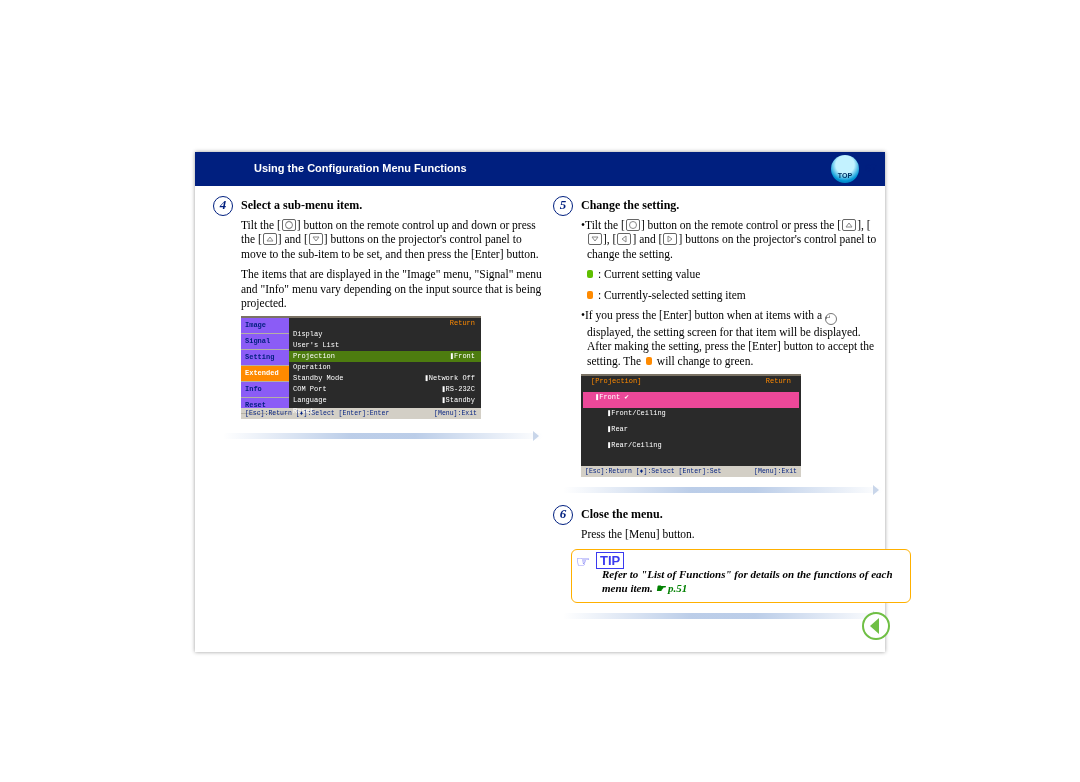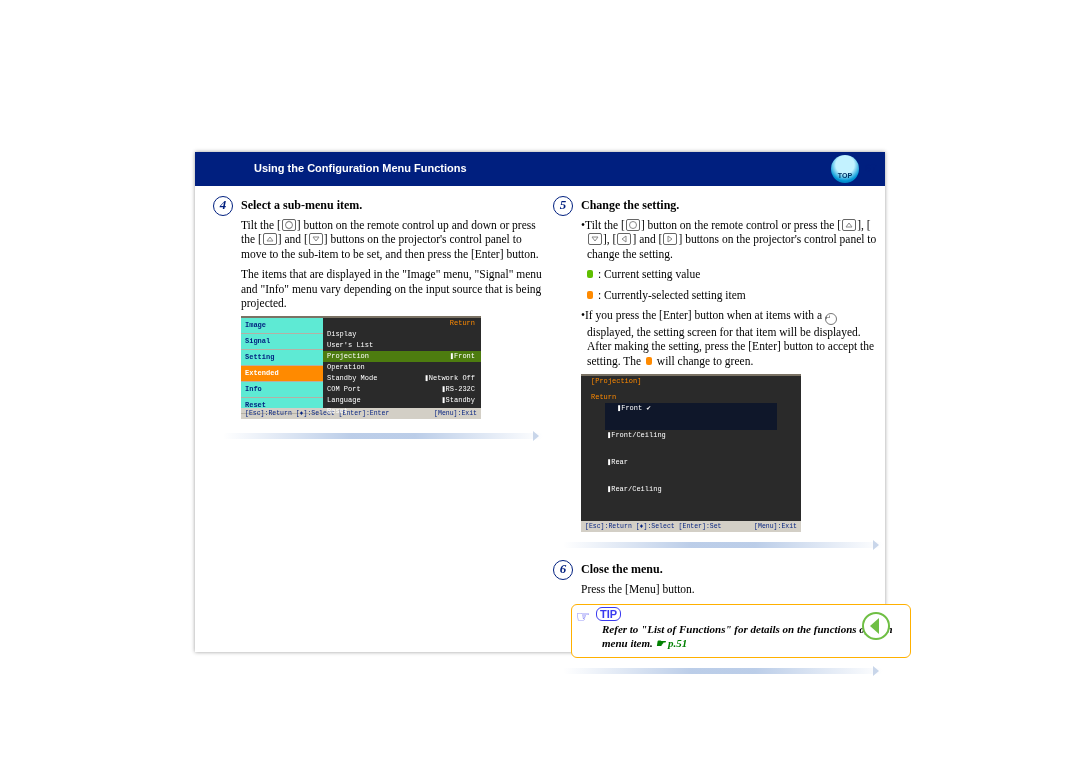--- a/index.html
+++ b/index.html
@@ -155,22 +155,22 @@
   .osd4 {
     margin-left: 28px;
     margin-top: 4px;
     width: 240px;
     font-family: "Courier New", monospace;
     font-size: 7px;
     color: #fff;
   }
   .osd4-main { display:flex; height: 90px; border-top: 2px solid #7a7264; }
   .osd4-side {
-    width: 82px;
-    background: #5eead4;
+    width: 48px;
+    background: #8b5cf6;
   }
   .osd4-side div {
     height: 15px;
     line-height: 15px;
     padding-left: 4px;
     color: #001f7f;
     font-weight: bold;
     border-bottom: 1px solid #b5b0a4;
   }
   .osd4-side .sel {
@@ -215,36 +215,35 @@
     font-family: "Courier New", monospace;
     font-size: 7px;
   }
   .osd5-body {
     background: #2a2a2a;
     color: #fff;
     padding-bottom: 10px;
     border-top: 2px solid #7a7264;
   }
   .osd5-row {
-    height: 27px;
+    height: 16px;
     line-height: 11px;
     padding: 0 10px 0 26px;
     color: #fff;
     display:flex;
     justify-content: space-between;
-    flex-direction: column;
   }
   .osd5-row.head {
     padding-left: 10px;
     color: #ff8a00;
   }
   .osd5-row.sel {
-    background: #0f172a;
-    color: #fff;
-    margin: 0 24px;
+    background: #ec4899;
+    color: #fff;
+    margin: 0 2px;
     padding-left: 12px;
   }
   .osd5-foot {
     background: #d3cfc6;
     color: #001f7f;
     font-size: 6.5px;
     padding: 2px 4px;
     display:flex;
     justify-content: space-between;
   }
@@ -284,23 +283,23 @@
   }
   .tip-label {
     position:absolute;
     left:24px;
     top:2px;
     background:#fff;
     border:1px solid #3a3af0;
     color:#3a3af0;
     font-family: Arial, sans-serif;
     font-weight:bold;
-    font-size:11px;
+    font-size:13px;
     padding:0 3px;
-    border-radius:6px;
+    border-radius:0;
   }
   .tip-body {
     font-style: italic;
     font-weight: bold;
     margin-top: 14px;
     line-height:1.25;
   }
   .tip-body .link { color: #008000; font-style: italic; }
 
   .nav-back {

